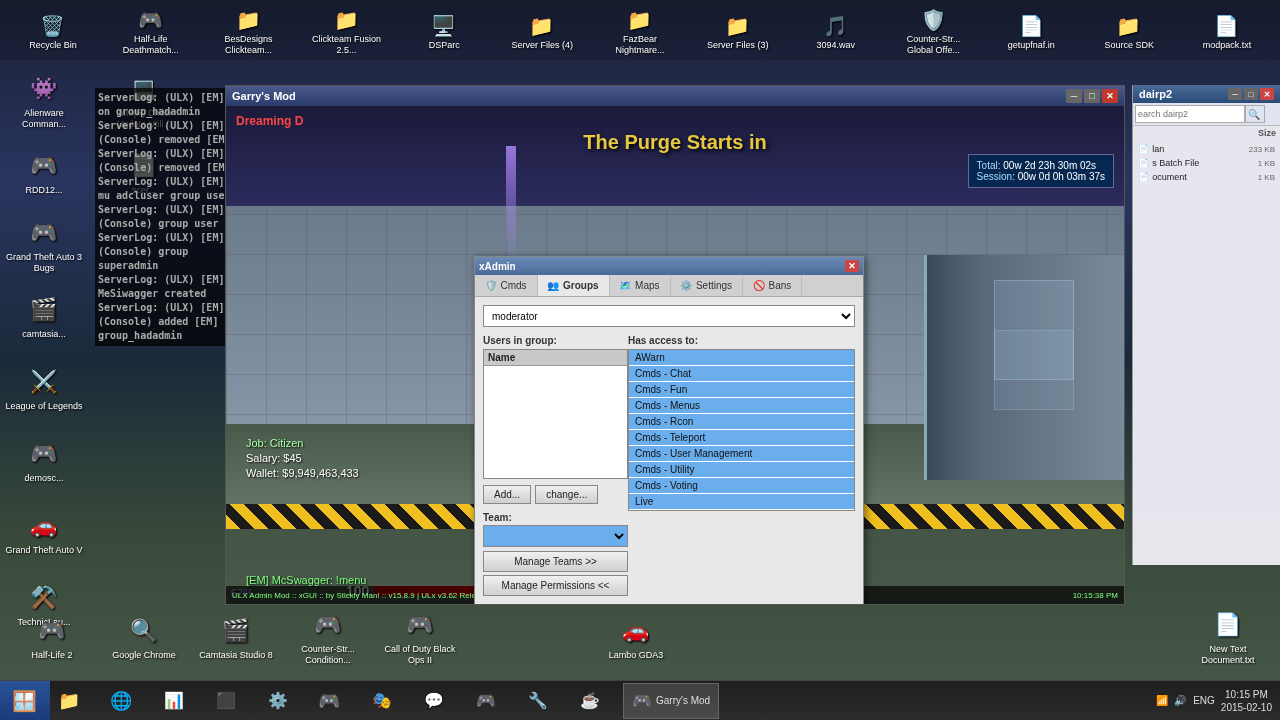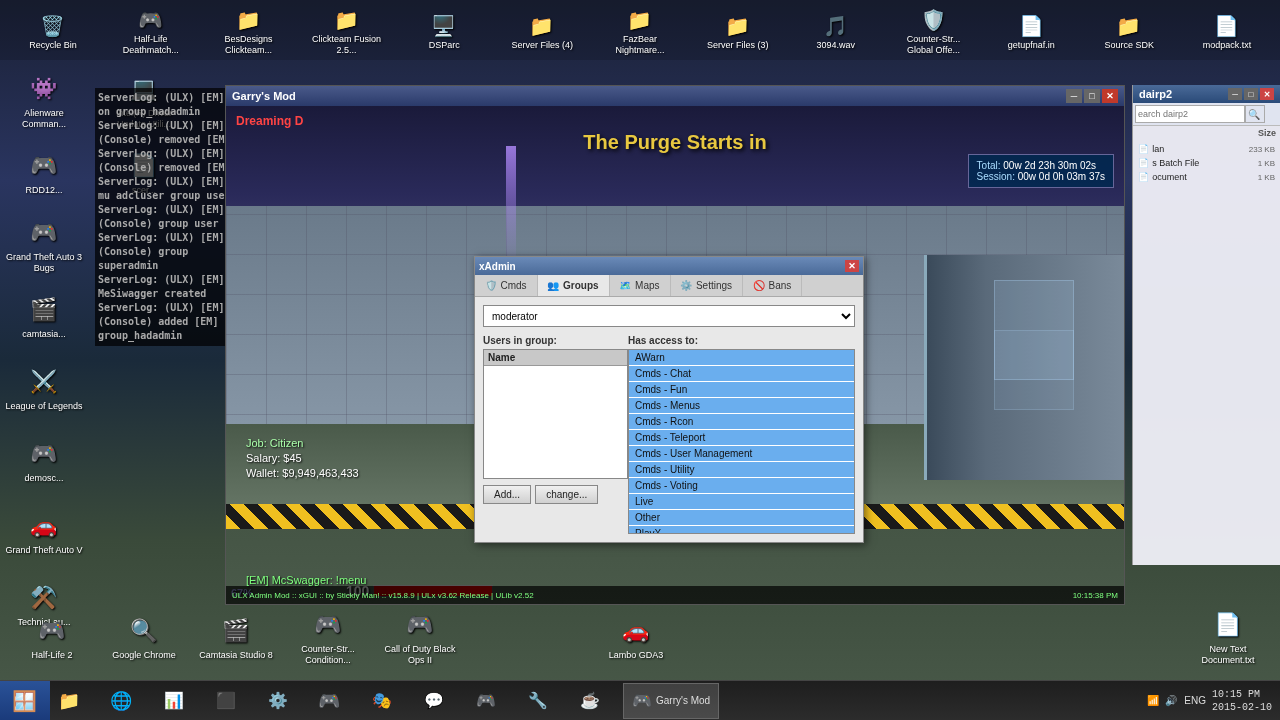--- a/index.html
+++ b/index.html
@@ -85,23 +85,22 @@
       display: flex;
       align-items: center;
       height: 40px;
       padding: 0 8px;
       gap: 6px;
       color: #ddd;
       font-size: 10px;
     }
 
     .taskbar-clock {
-      text-align: left;
+      text-align: center;
       line-height: 1.3;
-      font-family: Liberation Mono, monospace;
     }
 
     .desktop-icon {
       width: 88px;
       height: 72px;
       display: flex;
       flex-direction: column;
       align-items: center;
       justify-content: center;
       gap: 3px;
@@ -370,21 +369,21 @@
       padding: 2px 4px;
       font-weight: bold;
       border-bottom: 1px solid #999;
       font-size: 10px;
       color: #222;
     }
 
     .ulx-access-list {
       border: 1px solid #888;
       background: #fff;
-      height: 185px;
+      height: 162px;
       overflow-y: auto;
       font-size: 10px;
     }
 
     .ulx-access-item {
       padding: 2px 6px;
       cursor: pointer;
       background: #6aaeee;
       color: #111;
       margin-bottom: 1px;
@@ -881,20 +880,26 @@
             <div class="ulx-col-left">
               <div class="ulx-section-label">Users in group:</div>
               <div class="ulx-listbox">
                 <div class="ulx-listbox-header">Name</div>
               </div>
               <div class="ulx-bottom-buttons">
                 <button class="ulx-btn">Add...</button>
                 <button class="ulx-btn">change...</button>
               </div>
 
+              <div class="ulx-team-section">
+                <div class="ulx-team-label">Team:</div>
+                <select class="ulx-team-select"><option><none></none></option></select>
+                <button class="ulx-full-btn">Manage Teams &gt;&gt;</button>
+                <button class="ulx-full-btn">Manage Permissions &lt;&lt;</button>
+              </div>
             </div>
 
             <div class="ulx-col-right">
               <div class="ulx-section-label">Has access to:</div>
               <div class="ulx-access-list">
                 <div class="ulx-access-item">AWarn</div>
                 <div class="ulx-access-item">Cmds - Chat</div>
                 <div class="ulx-access-item">Cmds - Fun</div>
                 <div class="ulx-access-item">Cmds - Menus</div>
                 <div class="ulx-access-item">Cmds - Rcon</div>

